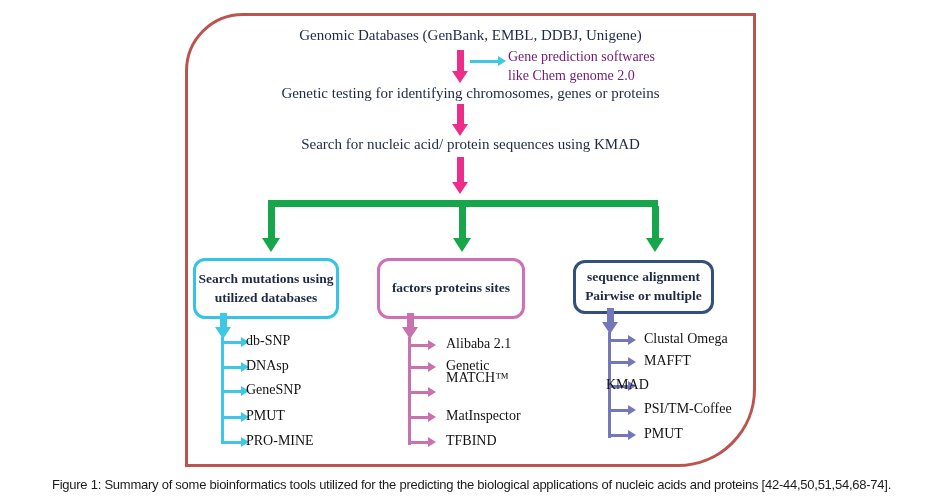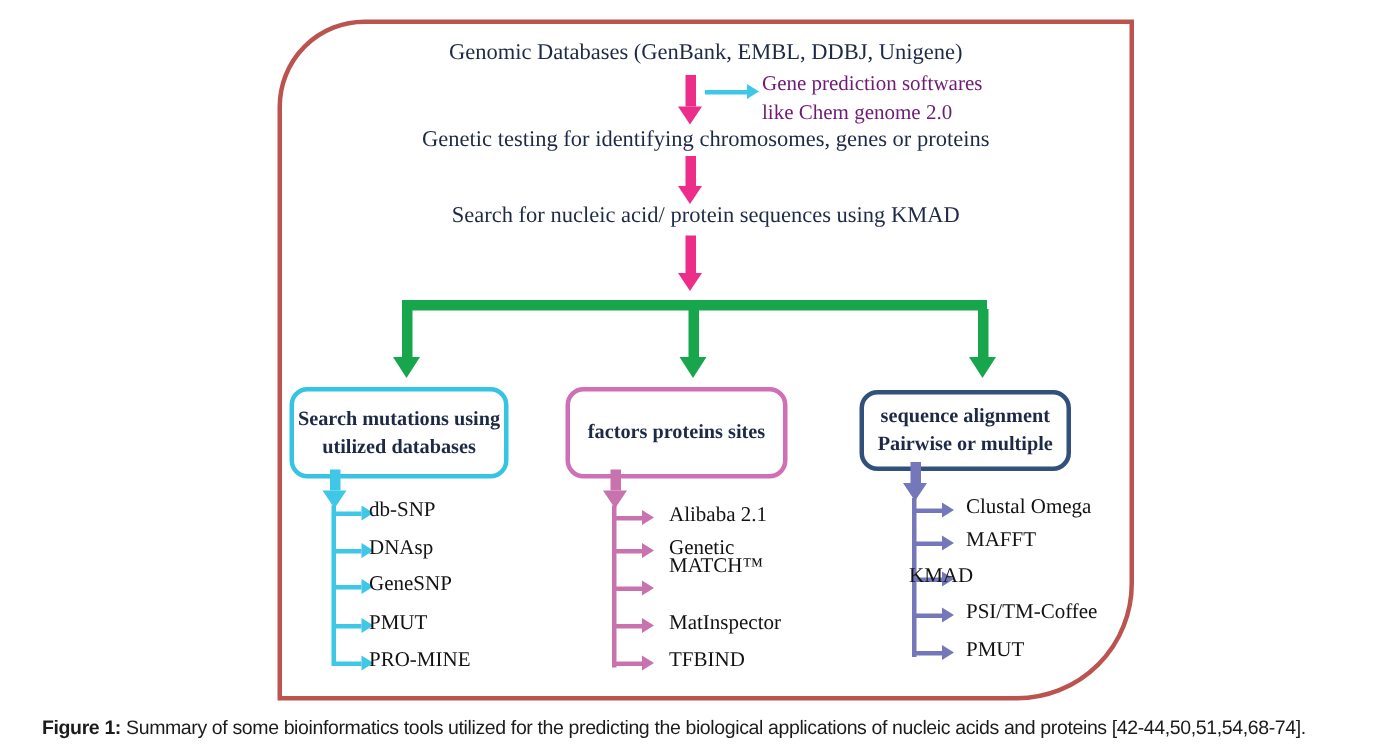--- a/index.html
+++ b/index.html
@@ -45,21 +45,21 @@
     font-weight:bold;font-size:13.5px;line-height:1.4;color:#1d2945;
   }
   .bbox.cyan{border:3px solid #35c4e4}
   .bbox.pink{border:3px solid #cf6fb5}
   .bbox.navy{border:3px solid #31507c}
   .item{position:absolute;font-size:14px;color:#121212;white-space:nowrap;}
   .caption{
     position:absolute;left:28px;top:477px;width:890px;font-family:"Liberation Sans","DejaVu Sans",sans-serif;
     font-size:13px;letter-spacing:-0.25px;color:#1b1b1b;white-space:nowrap;
   }
-  .caption b{font-weight:bold;}
+  .caption b{font-weight:normal;margin-left:24px;}
 </style>
 </head>
 <body>
 
 <div class="stage">
 
   <div class="frame"></div>
 
   <div class="h" style="top:27px">Genomic Databases (GenBank, EMBL, DDBJ, Unigene)</div>
 

